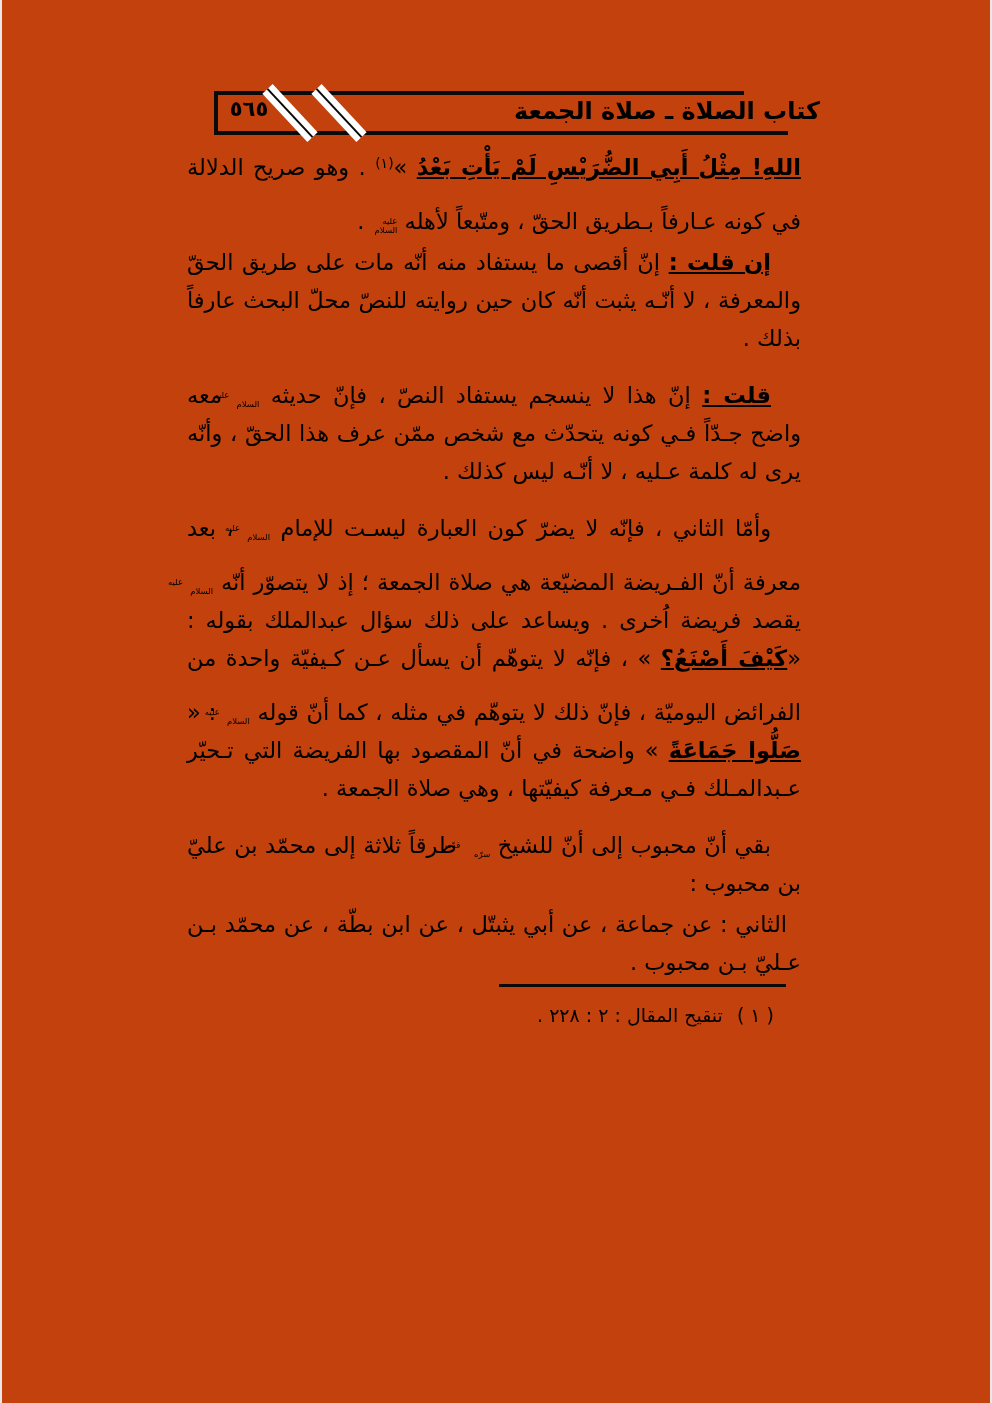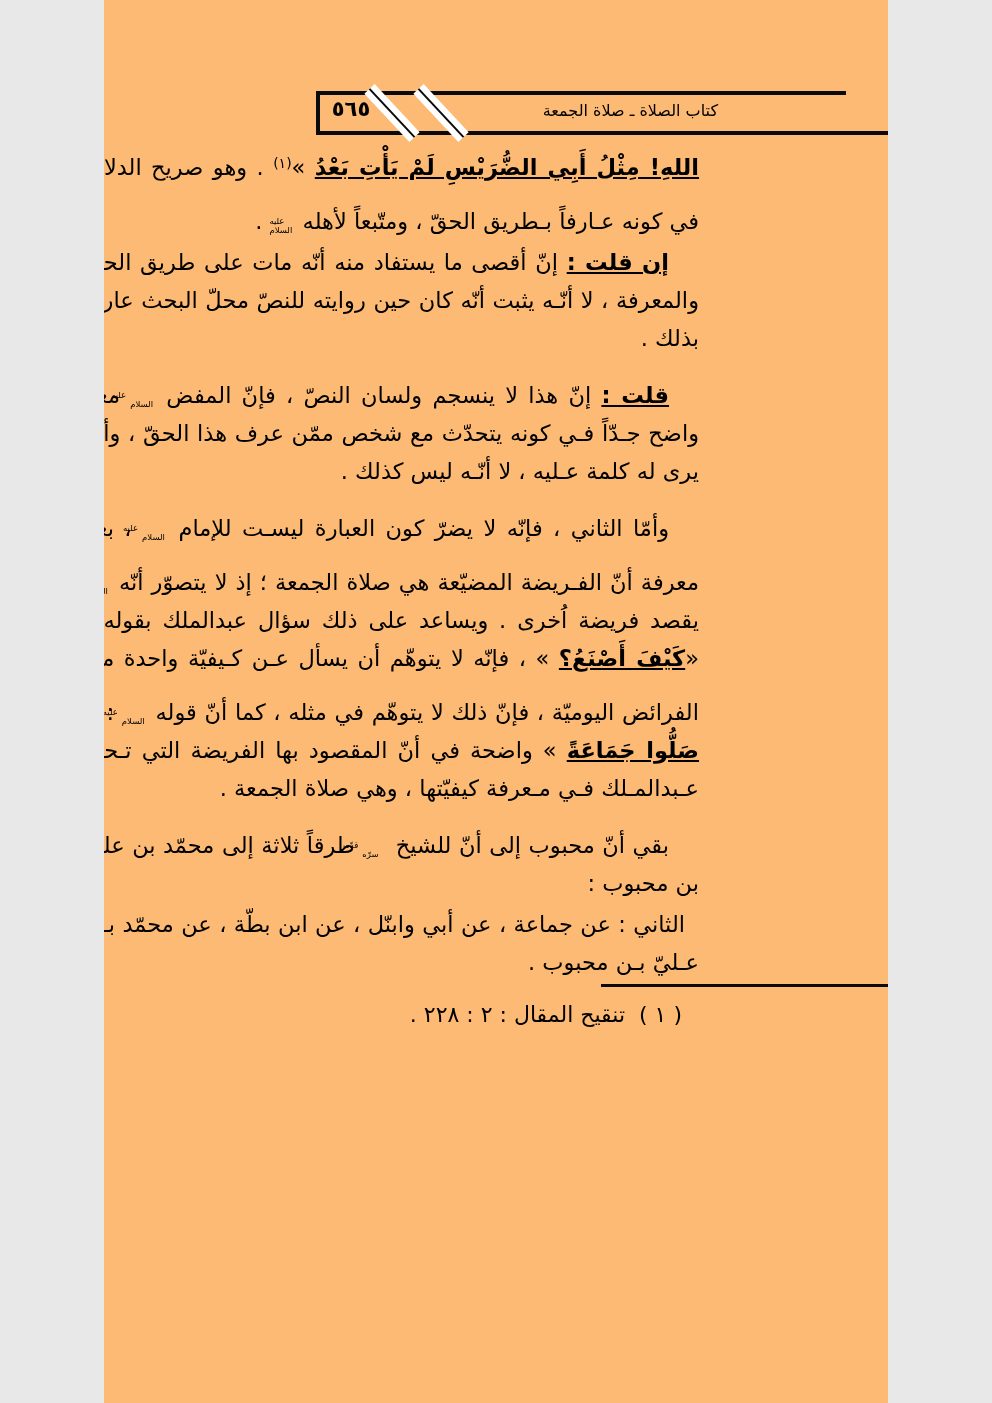--- a/index.html
+++ b/index.html
@@ -1,19 +1,19 @@
 <!DOCTYPE html>
 <html lang="ar" dir="rtl"><head>
 <meta charset="utf-8">
 <style>
   * { margin:0; padding:0; box-sizing:border-box; }
   html,body { background:#e8e8e8; }
   .page {
-    position:relative; width:784px; height:1403px;
-    background:#fdba74; margin:0 auto; overflow:hidden;
+    position:relative; width:988px; height:1403px;
+    background:#c2410c; margin:0 auto; overflow:hidden;
     font-family:"DejaVu Sans", sans-serif; color:#000;
     direction:rtl;
   }
   
   .hline { position:absolute; background:#0a0a0a; z-index:1; }
   .hline-top    { left:212px; top:91px;  width:530px; height:4px; }
   .hline-bottom { left:212px; top:131px; width:574px; height:4px; }
   .hline-left   { left:212px; top:91px;  width:4px;  height:44px; }
   .diag {
     position:absolute; width:14px; height:66px; background:#ffffff;
@@ -25,70 +25,70 @@
   }
   .diag-1 { left:281px; top:80px; }
   .diag-2 { left:330px; top:80px; }
   .page-number {
     position:absolute; left:219px; top:97px; width:56px; z-index:3;
     font-size:21px; font-weight:bold; text-align:center; letter-spacing:2px;
     direction:rtl;
   }
   .header-title {
     position:absolute; right:170px; top:96px; z-index:3;
-    font-size:16px; font-weight:normal; line-height:30px;
+    font-size:24px; font-weight:bold; line-height:30px;
     white-space:nowrap;
   }
   
   .body-text {
     position:absolute; top:148px; right:189px; width:614px;
     direction:rtl; text-align:justify;
     font-size:22.5px; line-height:38px;
   }
   .para { margin:0 0 3px 0; }
   .indent-none   { text-indent:0; }
   .indent-normal { text-indent:30px; }
   .indent-small  { text-indent:14px; }
   .seg-bold { font-weight:bold;text-decoration:underline; }
   .seg-sup  { font-size:14px; vertical-align:7px; line-height:0; }
   .seg-honorific {
     display:inline-block; width:26px; font-size:8.5px; line-height:1.05;
-    text-align:left; vertical-align:-4px; white-space:normal;margin-top:31px;
+    text-align:right; vertical-align:-4px; white-space:normal;margin-top:31px;
   }
   
   .footnote-sep {
     position:absolute; left:497px; top:984px; width:287px; height:3px;
     background:#0a0a0a;
   }
   .footnote {
-    position:absolute; right:206px; top:1000px; width:580px;
-    direction:rtl; text-align:right; font-size:22px; line-height:30px;
+    position:absolute; right:216px; top:1000px; width:580px;
+    direction:rtl; text-align:right; font-size:19px; line-height:30px;
   }
   .footnote .marker { margin-left:14px; }
 </style>
 </head>
 <body>
 
 <div class="page">
 
   <div class="hline hline-top"></div>
   <div class="hline hline-bottom"></div>
   <div class="hline hline-left"></div>
   <div class="diag diag-1"></div>
   <div class="diag diag-2"></div>
   <div class="page-number">٥٦٥</div>
   <div class="header-title">كتاب الصلاة ـ صلاة الجمعة</div>
 
   <div class="body-text">
       <p class="para indent-none"><span class="seg-bold">اللهِ! مِثْلُ أَبِي الضُّرَيْسِ لَمْ يَأْتِ بَعْدُ</span><span class="seg-normal"> »</span><span class="seg-sup">(١)</span><span class="seg-normal"> . وهو صريح الدلالة في كونه عـارفاً بـطريق الحقّ ، ومتّبعاً لأهله </span><span class="seg-honorific">عليه السلام</span><span class="seg-normal"> .</span></p>
       <p class="para indent-normal"><span class="seg-bold">إن قلت :</span><span class="seg-normal"> إنّ أقصى ما يستفاد منه أنّه مات على طريق الحقّ والمعرفة ، لا أنّـه يثبت أنّه كان حين روايته للنصّ محلّ البحث عارفاً بذلك .</span></p>
-      <p class="para indent-normal"><span class="seg-bold">قلت :</span><span class="seg-normal"> إنّ هذا لا ينسجم ولسان النصّ ، فإنّ المفض </span><span class="seg-honorific">عليه السلام</span><span class="seg-normal"> معه واضح جـدّاً فـي كونه يتحدّث مع شخص ممّن عرف هذا الحقّ ، وأنّه يرى له كلمة عـليه ، لا أنّـه ليس كذلك .</span></p>
+      <p class="para indent-normal"><span class="seg-bold">قلت :</span><span class="seg-normal"> إنّ هذا لا ينسجم يستفاد النصّ ، فإنّ حديثه </span><span class="seg-honorific">عليه السلام</span><span class="seg-normal"> معه واضح جـدّاً فـي كونه يتحدّث مع شخص ممّن عرف هذا الحقّ ، وأنّه يرى له كلمة عـليه ، لا أنّـه ليس كذلك .</span></p>
       <p class="para indent-normal"><span class="seg-normal">وأمّا الثاني ، فإنّه لا يضرّ كون العبارة ليسـت للإمام </span><span class="seg-honorific">عليه السلام</span><span class="seg-normal"> ، بعد معرفة أنّ الفـريضة المضيّعة هي صلاة الجمعة ؛ إذ لا يتصوّر أنّه </span><span class="seg-honorific">عليه السلام</span><span class="seg-normal"> يقصد فريضة اُخرى . ويساعد على ذلك سؤال عبدالملك بقوله : «</span><span class="seg-bold">كَيْفَ أَصْنَعُ؟</span><span class="seg-normal"> » ، فإنّه لا يتوهّم أن يسأل عـن كـيفيّة واحدة من الفرائض اليوميّة ، فإنّ ذلك لا يتوهّم في مثله ، كما أنّ قوله </span><span class="seg-honorific">عليه السلام</span><span class="seg-normal"> : « </span><span class="seg-bold">صَلُّوا جَمَاعَةً</span><span class="seg-normal"> » واضحة في أنّ المقصود بها الفريضة التي تـحيّر عـبدالمـلك فـي مـعرفة كيفيّتها ، وهي صلاة الجمعة .</span></p>
       <p class="para indent-normal"><span class="seg-normal">بقي أنّ محبوب إلى أنّ للشيخ </span><span class="seg-honorific">قدّس سرّه</span><span class="seg-normal"> طرقاً ثلاثة إلى محمّد بن عليّ بن محبوب :</span></p>
-      <p class="para indent-small"><span class="seg-normal">الثاني : عن جماعة ، عن أبي وابنّل ، عن ابن بطّة ، عن محمّد بـن عـليّ بـن محبوب .</span></p>
+      <p class="para indent-small"><span class="seg-normal">الثاني : عن جماعة ، عن أبي يثبتّل ، عن ابن بطّة ، عن محمّد بـن عـليّ بـن محبوب .</span></p>
     </div>
 
   <div class="footnote-sep"></div>
   <div class="footnote">
     <span class="marker">( ١ )</span><span>تنقيح المقال : ٢ : ٢٢٨ .</span>
   </div>
 
 </div>
 
 </body></html>

